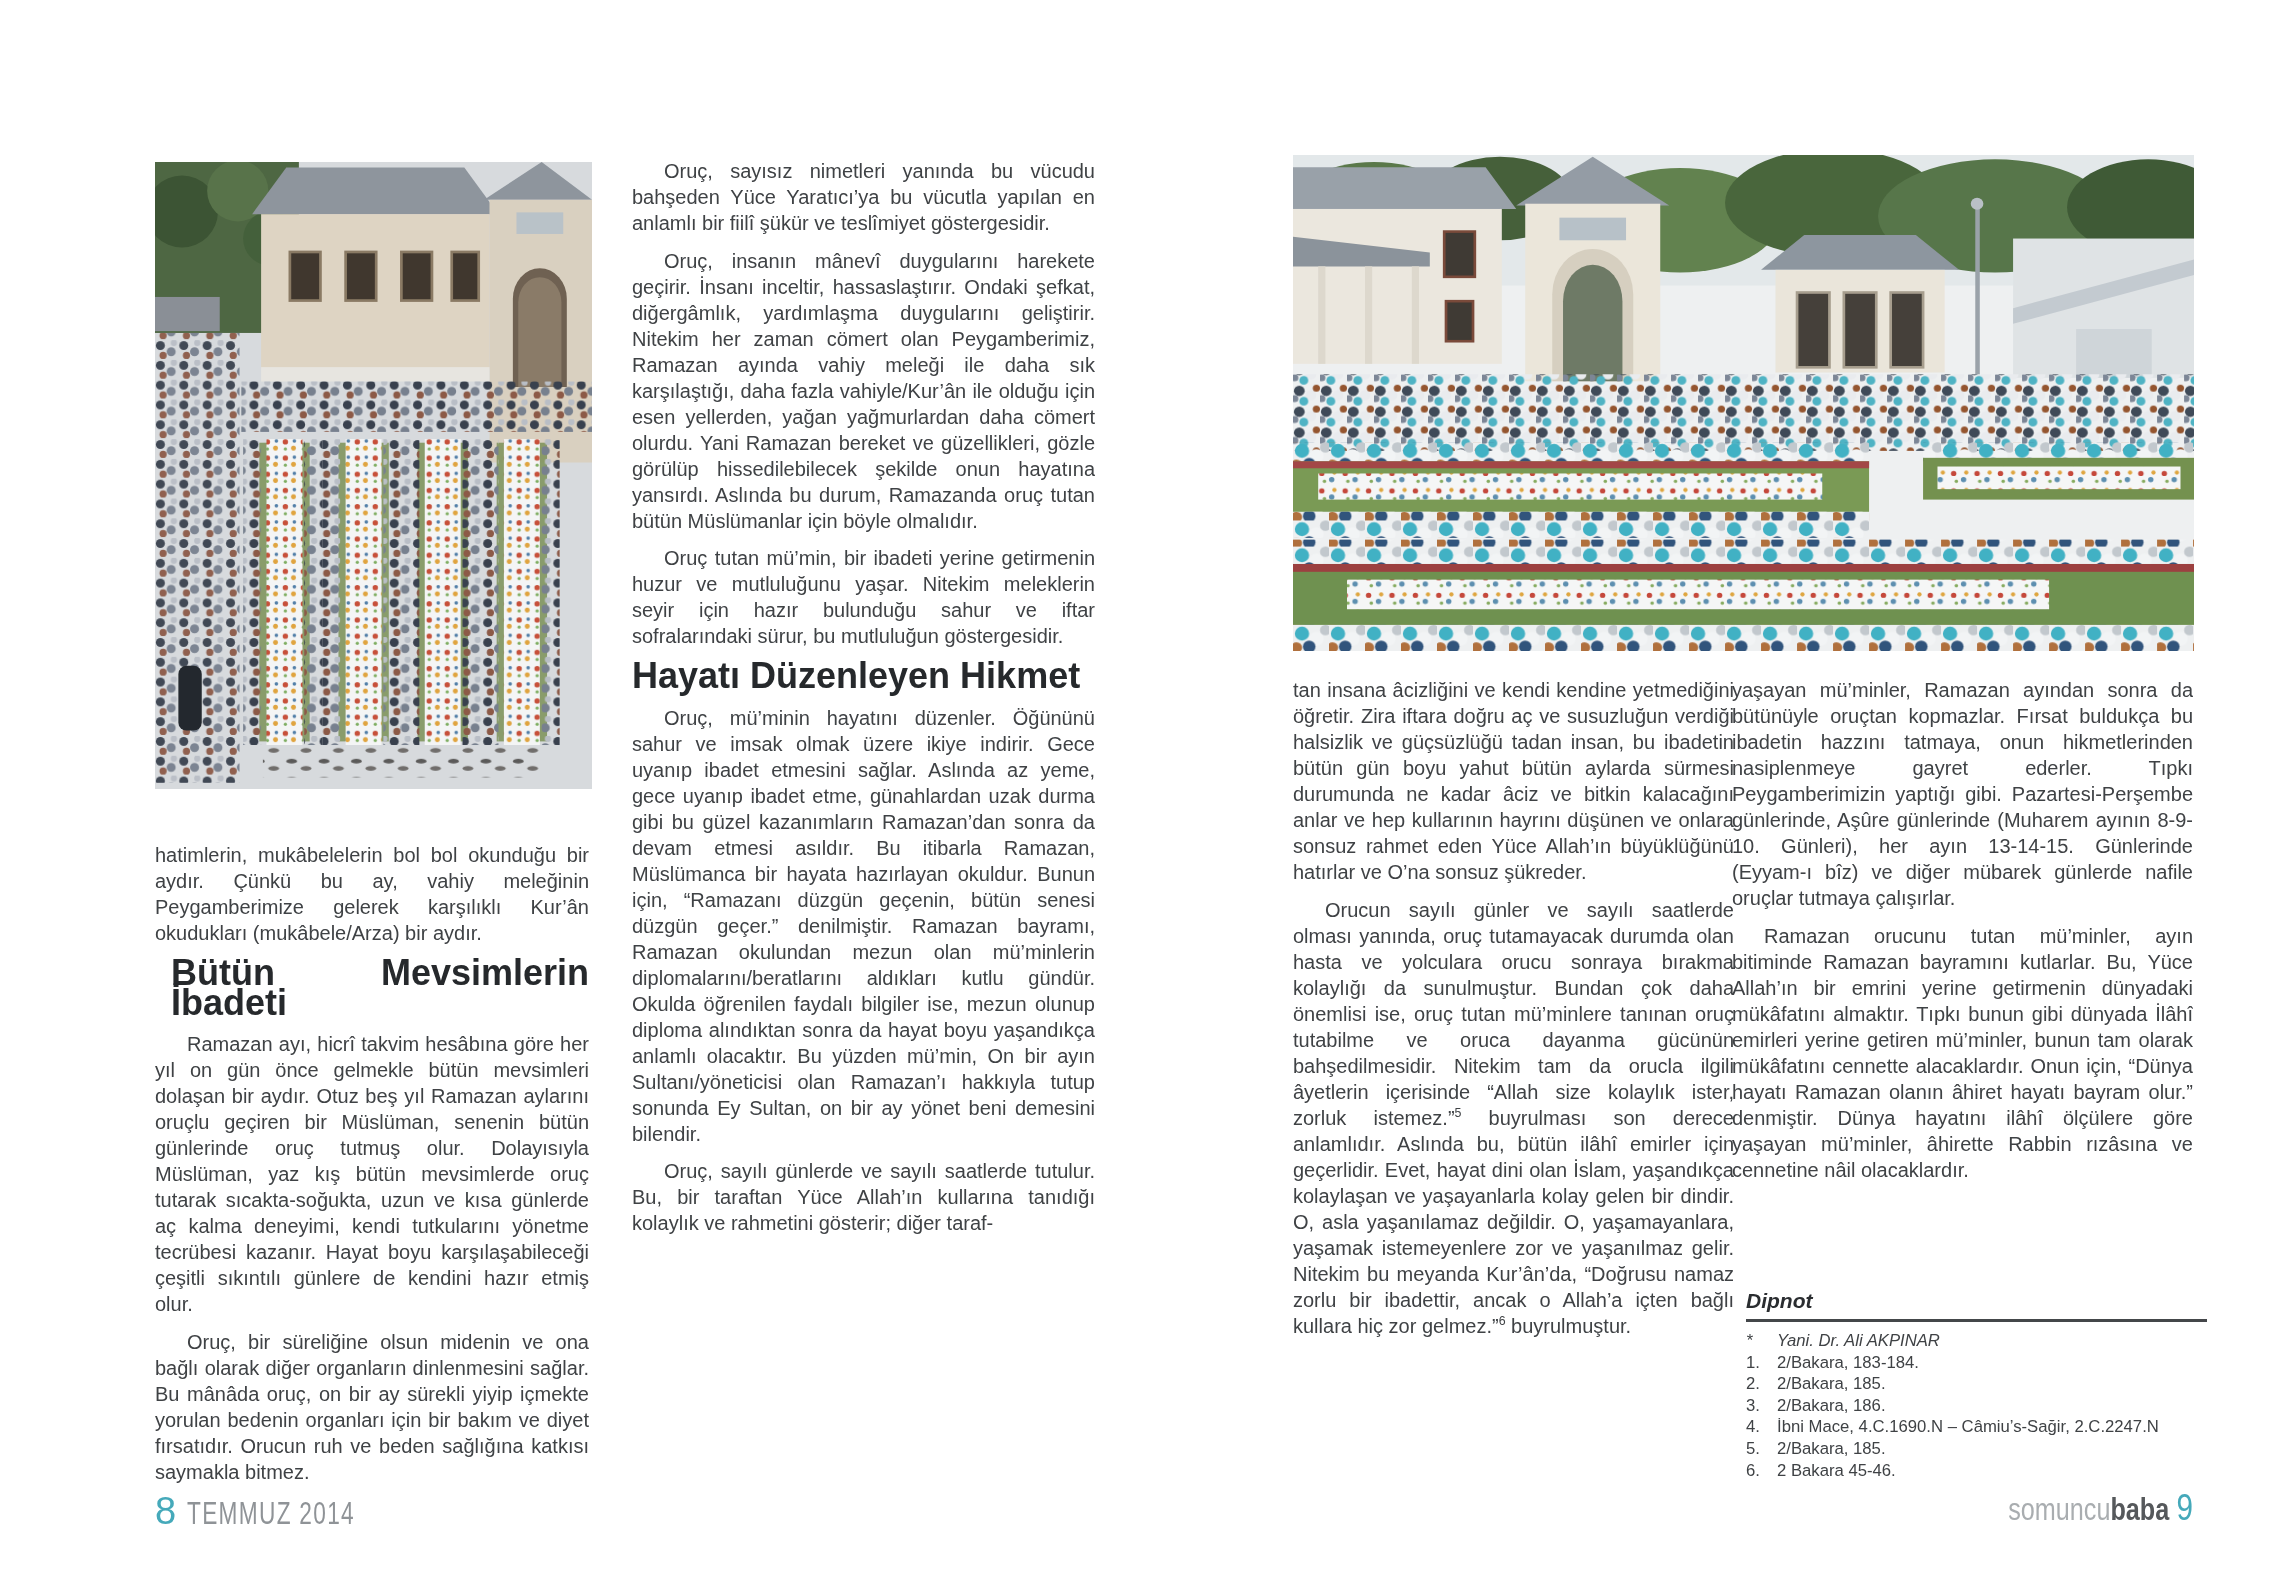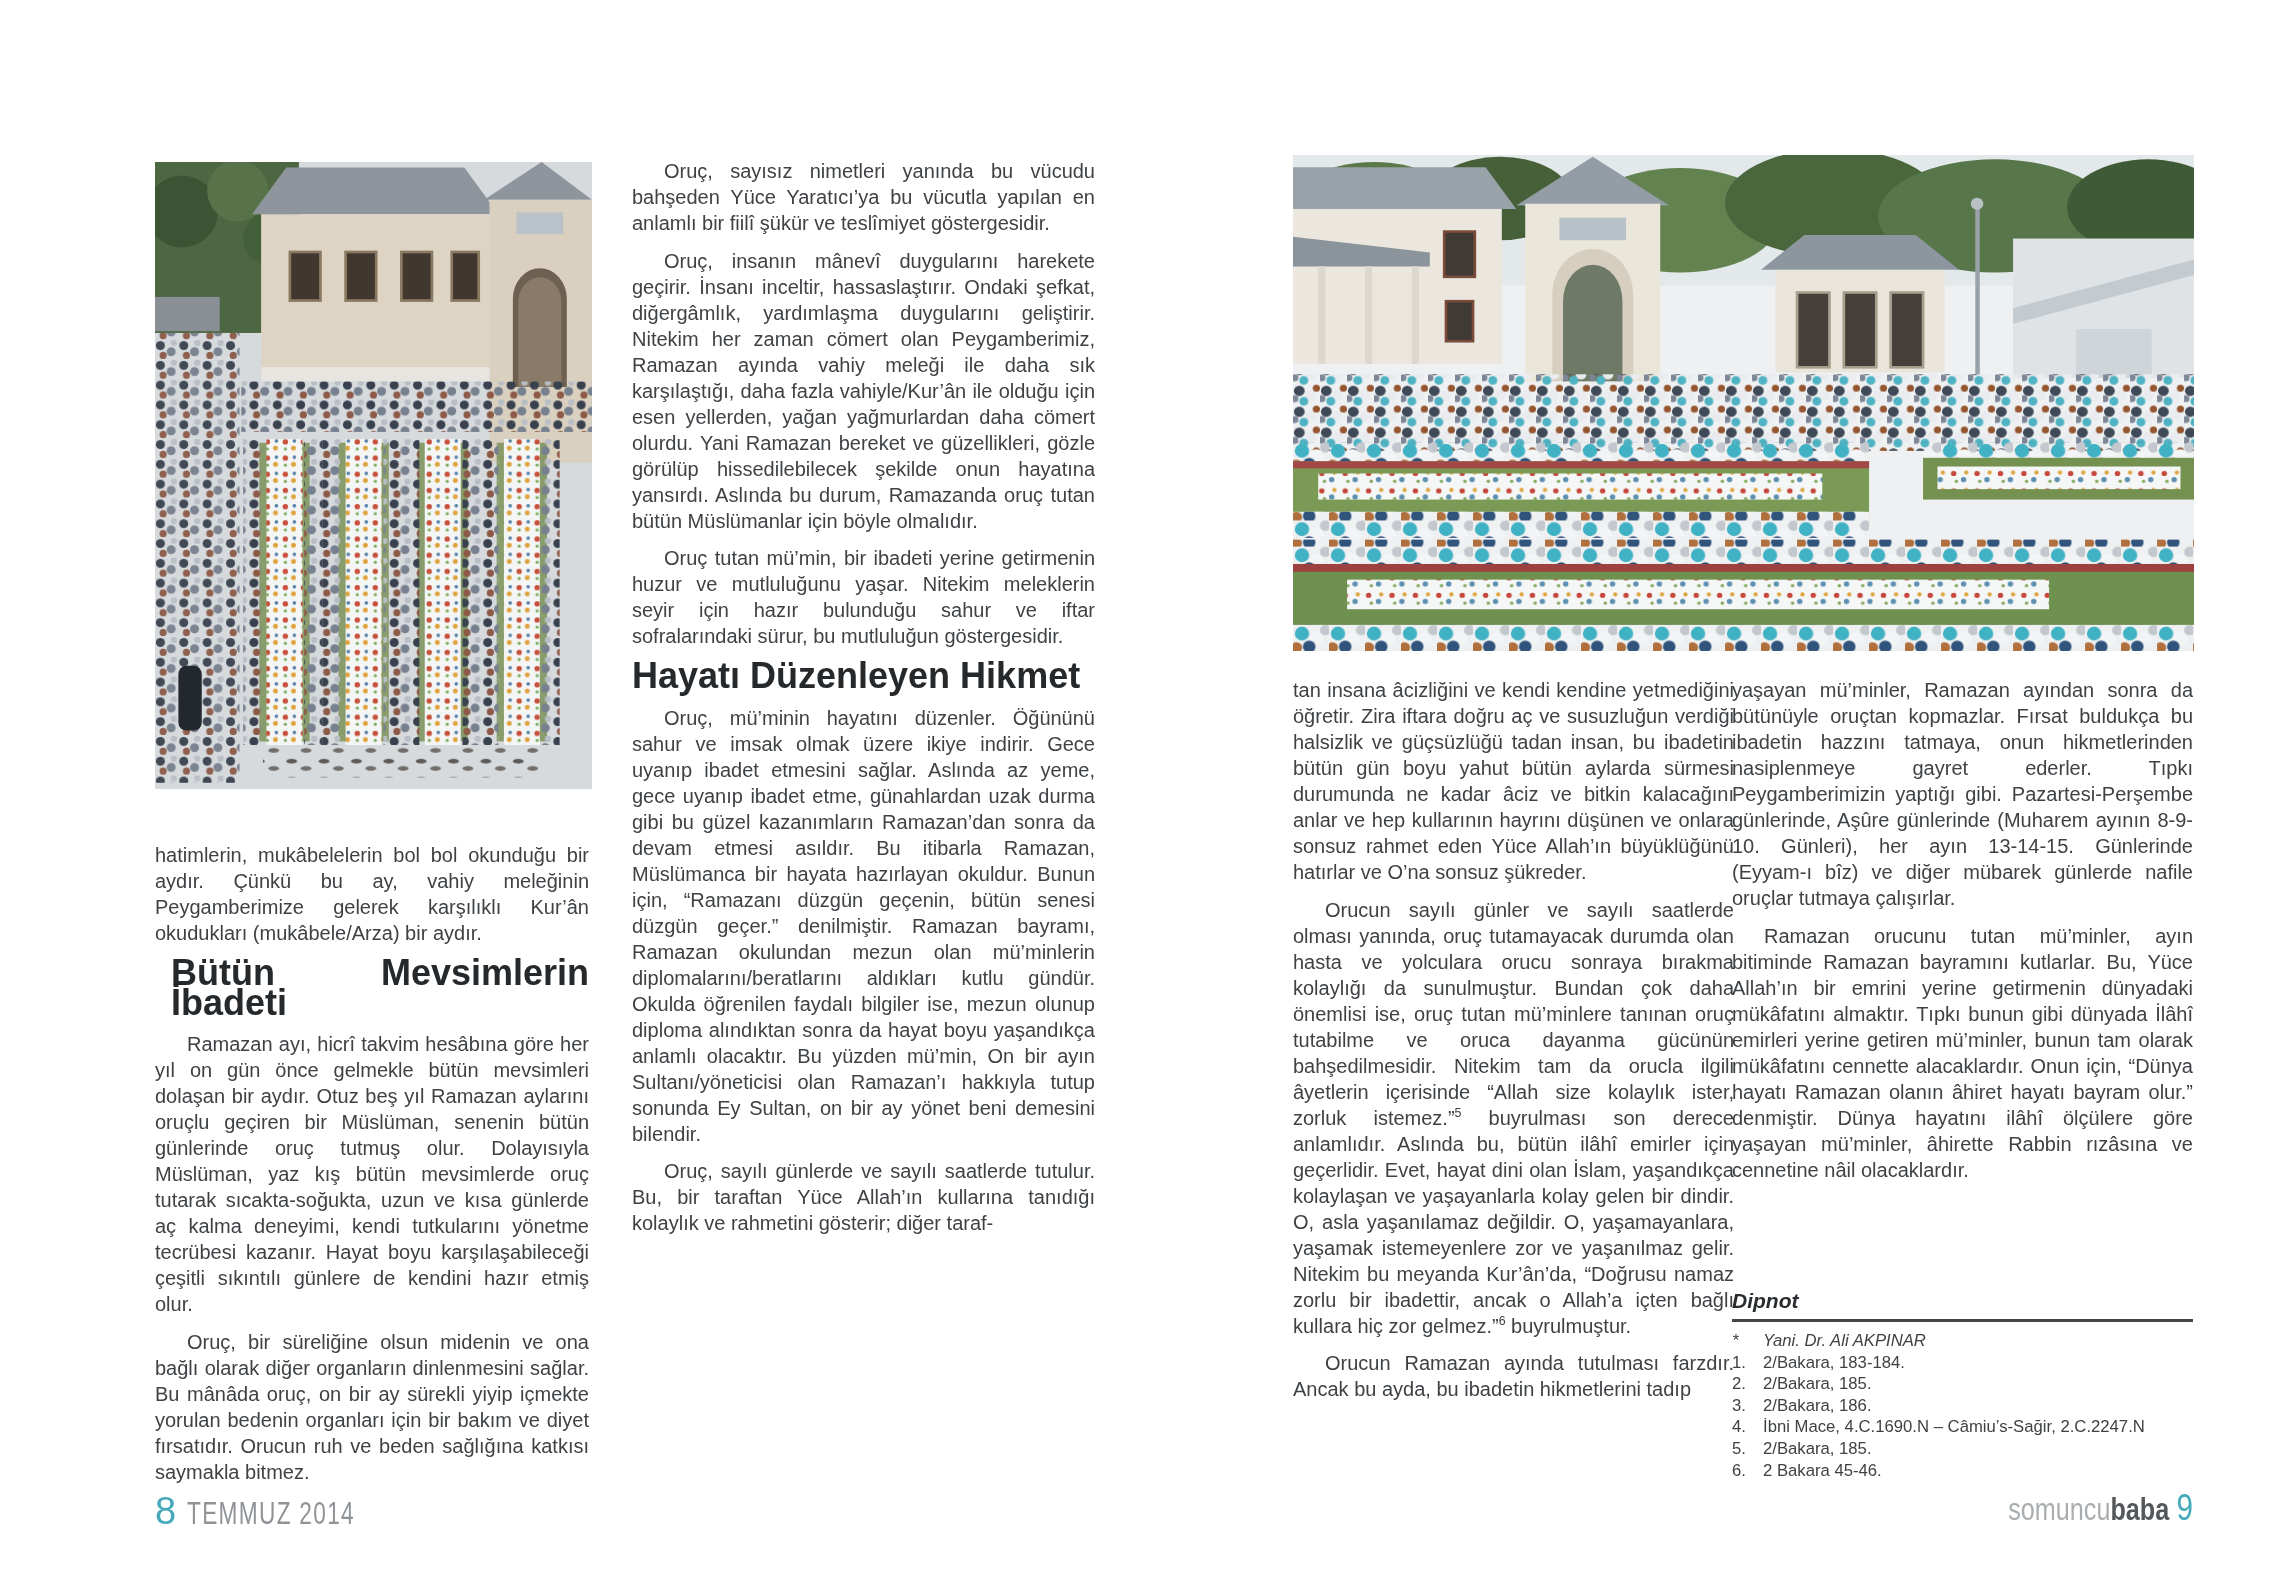--- a/index.html
+++ b/index.html
@@ -207,29 +207,28 @@
         <rect x="0" y="470" width="1001" height="70" fill="#6f9150"></rect>
         <rect x="0" y="470" width="1001" height="9" fill="#9c4040"></rect>
         <rect x="60" y="488" width="780" height="34" fill="url(#pR-food)"></rect>
         <rect x="0" y="540" width="1001" height="30" fill="url(#pR-seated)"></rect>
       </svg>
     </figure>
 
     <div class="col" style="left:151px;top:677px;width:441px;height:855px;">
       <p class="noindent"><span>tan insana âcizliğini ve kendi kendine yetmediğini öğretir. Zira iftara doğru aç ve susuzluğun verdiği halsizlik ve güçsüzlüğü tadan insan, bu ibadetin bütün gün boyu yahut bütün aylarda sürmesi durumunda ne kadar âciz ve bitkin kalacağını anlar ve hep kullarının hayrını düşünen ve onlara sonsuz rahmet eden Yüce Allah’ın büyüklüğünü hatırlar ve O’na sonsuz şükreder.</span></p>
       <p><span>Orucun sayılı günler ve sayılı saatlerde olması yanında, oruç tutamayacak durumda olan hasta ve yolculara orucu sonraya bırakma kolaylığı da sunulmuştur. Bundan çok daha önemlisi ise, oruç tutan mü’minlere tanınan oruç tutabilme ve oruca dayanma gücünün bahşedilmesidir. Nitekim tam da orucla ilgili âyetlerin içerisinde </span><span class="it">“Allah size kolaylık ister, zorluk istemez.”</span><sup>5</sup><span> buyrulması son derece anlamlıdır. Aslında bu, bütün ilâhî emirler için geçerlidir. Evet, hayat dini olan İslam, yaşandıkça kolaylaşan ve yaşayanlarla kolay gelen bir dindir. O, asla yaşanılamaz değildir. O, yaşamayanlara, yaşamak istemeyenlere zor ve yaşanılmaz gelir. Nitekim bu meyanda Kur’ân’da, </span><span class="it">“Doğrusu namaz zorlu bir ibadettir, ancak o Allah’a içten bağlı kullara hiç zor gelmez.”</span><sup>6</sup><span> buyrulmuştur.</span></p>
-      <p><span>Orucun Ramazan ayında tutulması farzdır. Ancak bu ayda, bu ibadetin hikmetlerini tadıp</span></p>
     </div>
 
     <div class="col" style="left:590px;top:677px;width:461px;height:610px;">
       <p class="noindent"><span>yaşayan mü’minler, Ramazan ayından sonra da bütünüyle oruçtan kopmazlar. Fırsat buldukça bu ibadetin hazzını tatmaya, onun hikmetlerinden nasiplenmeye gayret ederler. Tıpkı Peygamberimizin yaptığı gibi. Pazartesi-Perşembe günlerinde, Aşûre günlerinde (Muharem ayının 8-9-10. Günleri), her ayın 13-14-15. Günlerinde (Eyyam-ı bîz) ve diğer mübarek günlerde nafile oruçlar tutmaya çalışırlar.</span></p>
       <p><span>Ramazan orucunu tutan mü’minler, ayın bitiminde Ramazan bayramını kutlarlar. Bu, Yüce Allah’ın bir emrini yerine getirmenin dünyadaki mükâfatını almaktır. Tıpkı bunun gibi dünyada İlâhî emirleri yerine getiren mü’minler, bunun tam olarak mükâfatını cennette alacaklardır. Onun için, </span><span class="it">“Dünya hayatı Ramazan olanın</span><span> âhiret </span><span class="it">hayatı bayram olur.”</span><span> denmiştir. Dünya hayatını ilâhî ölçülere göre yaşayan mü’minler, âhirette Rabbin rızâsına ve cennetine nâil olacaklardır.</span></p>
     </div>
 
-    <div class="dipnot" style="left:590px;top:1289px;width:461px;">
+    <div class="dipnot" style="left:604px;top:1289px;width:461px;">
       <h3>Dipnot</h3>
       <div class="rule"></div>
       <div class="fn it-row">
         <span class="m">*</span>
         <span>Yani. Dr. Ali AKPINAR</span>
       </div>
       <div class="fn">
         <span class="m">1.</span>
         <span>2/Bakara, 183-184.</span>
       </div>

